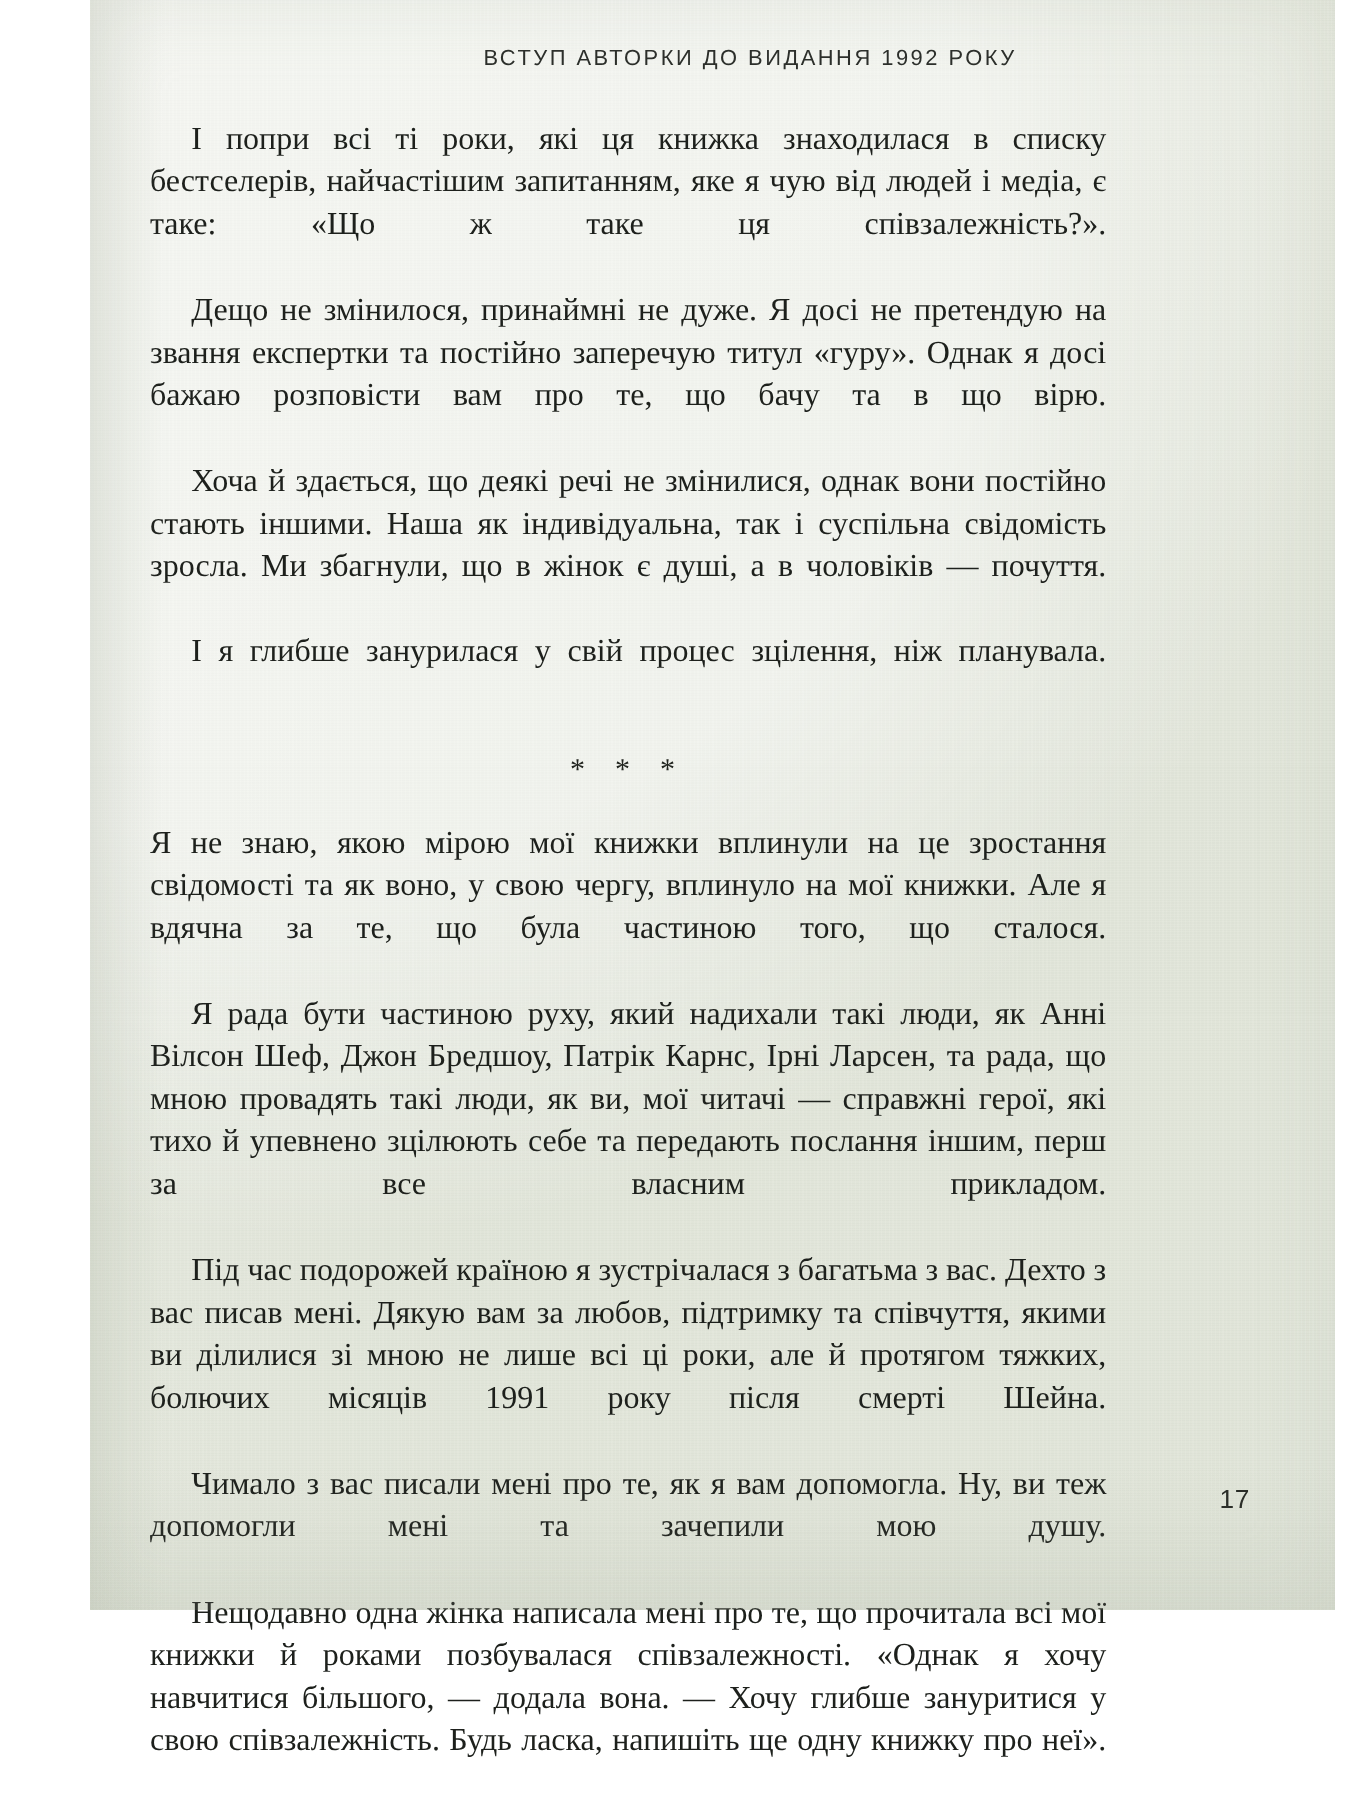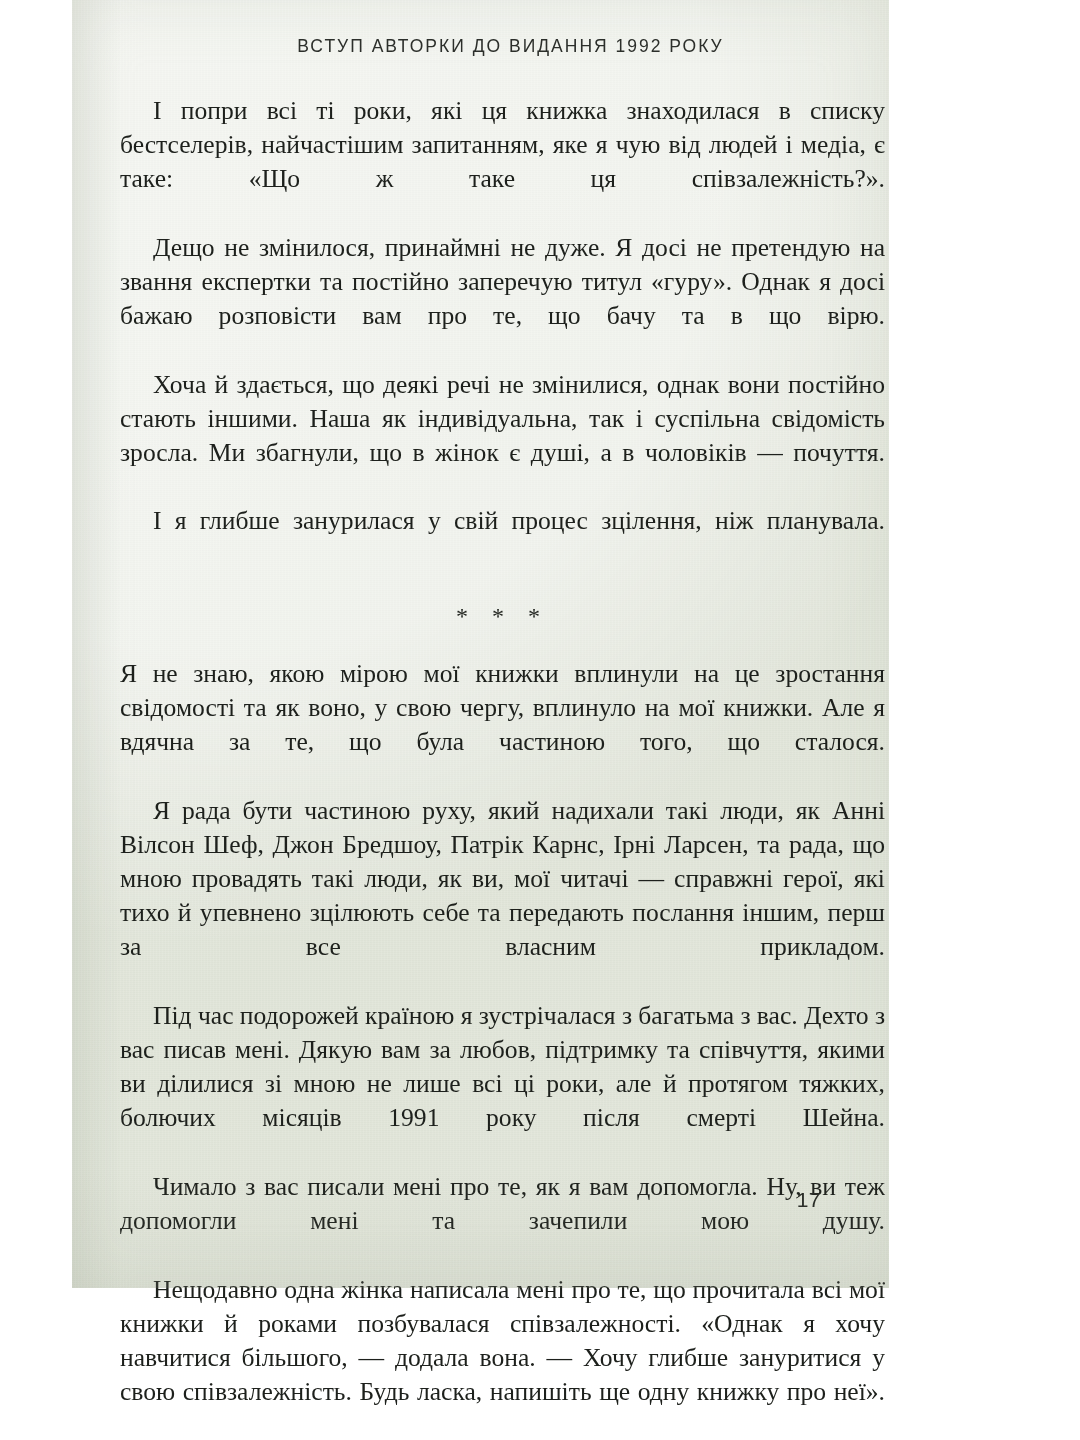--- a/index.html
+++ b/index.html
@@ -15,21 +15,21 @@
     position: relative;
     overflow: hidden;
     font-family: "Liberation Serif", "DejaVu Serif", serif;
   }
 
   
   .scan-sheet {
     position: absolute;
     left: 72px;
     top: 0px;
-    width: 817px;
+    width: 996px;
     height: 1288px;
     background: #e5e8de;
     background-image:
       radial-gradient(circle at 18% 12%, rgba(255,255,255,0.55) 0 38%, rgba(255,255,255,0) 60%),
       radial-gradient(circle at 82% 78%, rgba(221,226,213,0.55) 0 40%, rgba(255,255,255,0) 70%),
       linear-gradient(118deg, #e8ebe2 0%, #e3e7dc 45%, #e6e9df 72%, #e1e5da 100%);
     box-shadow: inset 0 0 60px rgba(196,202,187,0.30);
   }
 
   

